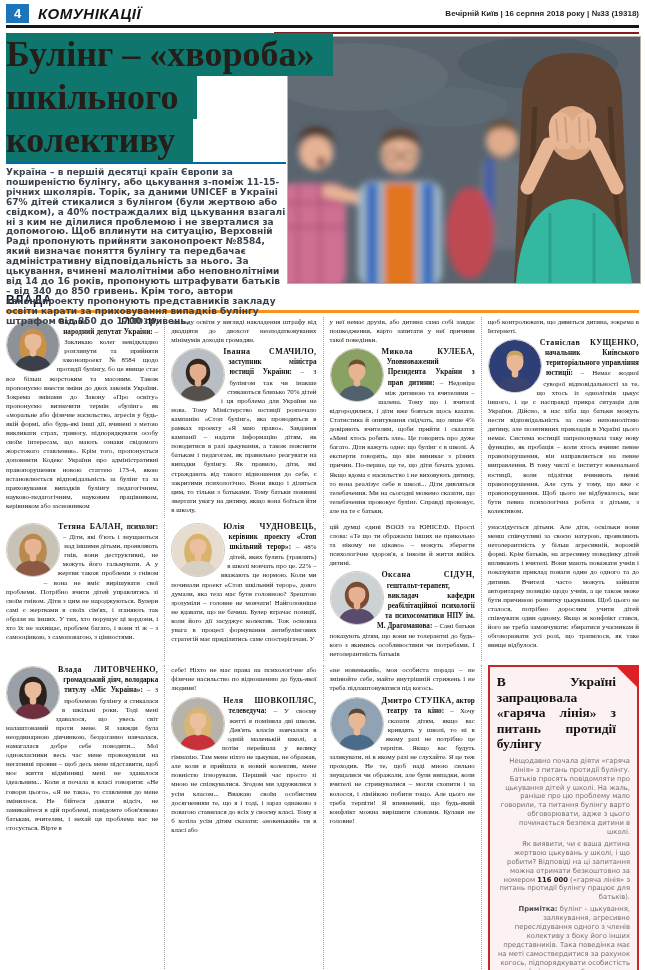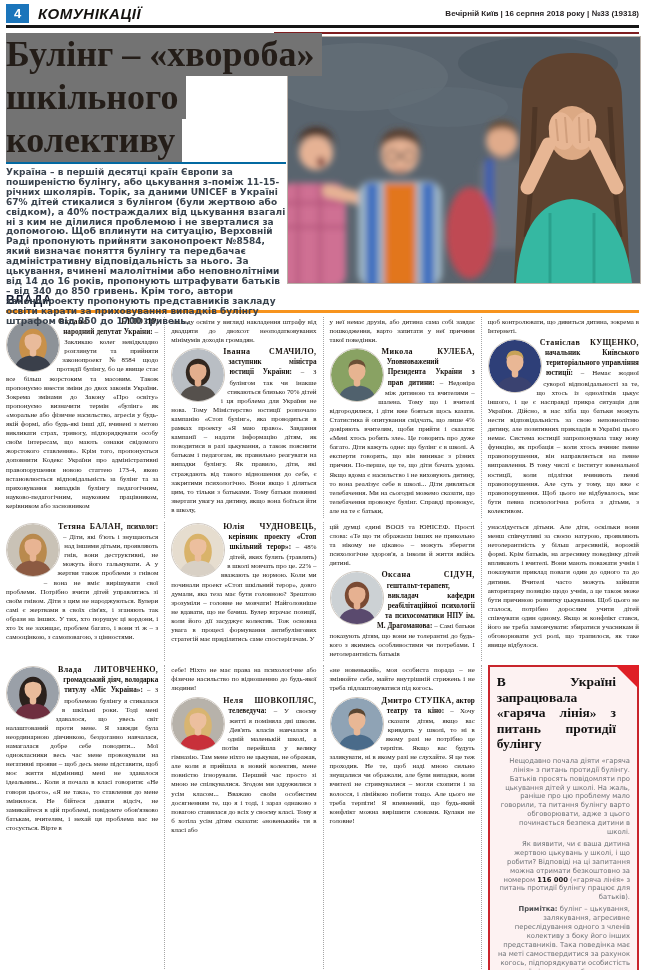--- a/index.html
+++ b/index.html
@@ -11,21 +11,21 @@
   .pagenum{width:23px;height:19px;background:#1b75bb;color:#fff;font:bold 13px/19px "Liberation Sans",sans-serif;text-align:center;}
   .seclabel{font:italic bold 15px "Liberation Sans",sans-serif;letter-spacing:.5px;margin-left:9px;color:#151310;}
   .masthead{margin-left:auto;font:bold 8px "Liberation Sans",sans-serif;color:#231f20;padding-left:19px;}
   .hdr-rule{height:3px;background:#161616;margin-top:1px;}
   
   .hero{position:relative;height:256px;margin-top:3px;}
   .photo-topline{position:absolute;left:268px;right:0;top:1px;height:2px;background:#7e1d1f;}
   .photo{position:absolute;left:281px;top:5px;width:352px;height:246px;border:1px solid #b9b0a8;overflow:hidden;}
   .photo svg{display:block;width:100%;height:100%;}
   .headline{position:absolute;left:0;top:2px;z-index:3;font:bold 36px/43px "Liberation Serif",serif;color:#241d18;}
-  .headline span{background:#737373;padding:0 7px 0 0;display:inline-block;}
+  .headline span{background:#0f766e;padding:0 18px 0 0;display:inline-block;}
   .lead{position:absolute;left:0;top:131px;width:280px;border-top:2px solid #0369a1;padding-top:4px;
         font-family:"DejaVu Sans",sans-serif;font-weight:bold;font-size:9px;line-height:9.9px;
         color:#39434e;text-align:left;}
   
   .section{margin-top:4px;}
   .sec-head{font:bold 12px "Liberation Sans",sans-serif;color:#0f172a;letter-spacing:.6px;
             padding:2px 0 3px;border-bottom:3px solid #f7941e;margin-bottom:4px;}
   .cols{display:grid;grid-template-columns:repeat(4,1fr);}
   .col{padding:0 6px;font-size:6.9px;line-height:9.1px;text-align:justify;}
   .col:first-child{padding-left:0;}

